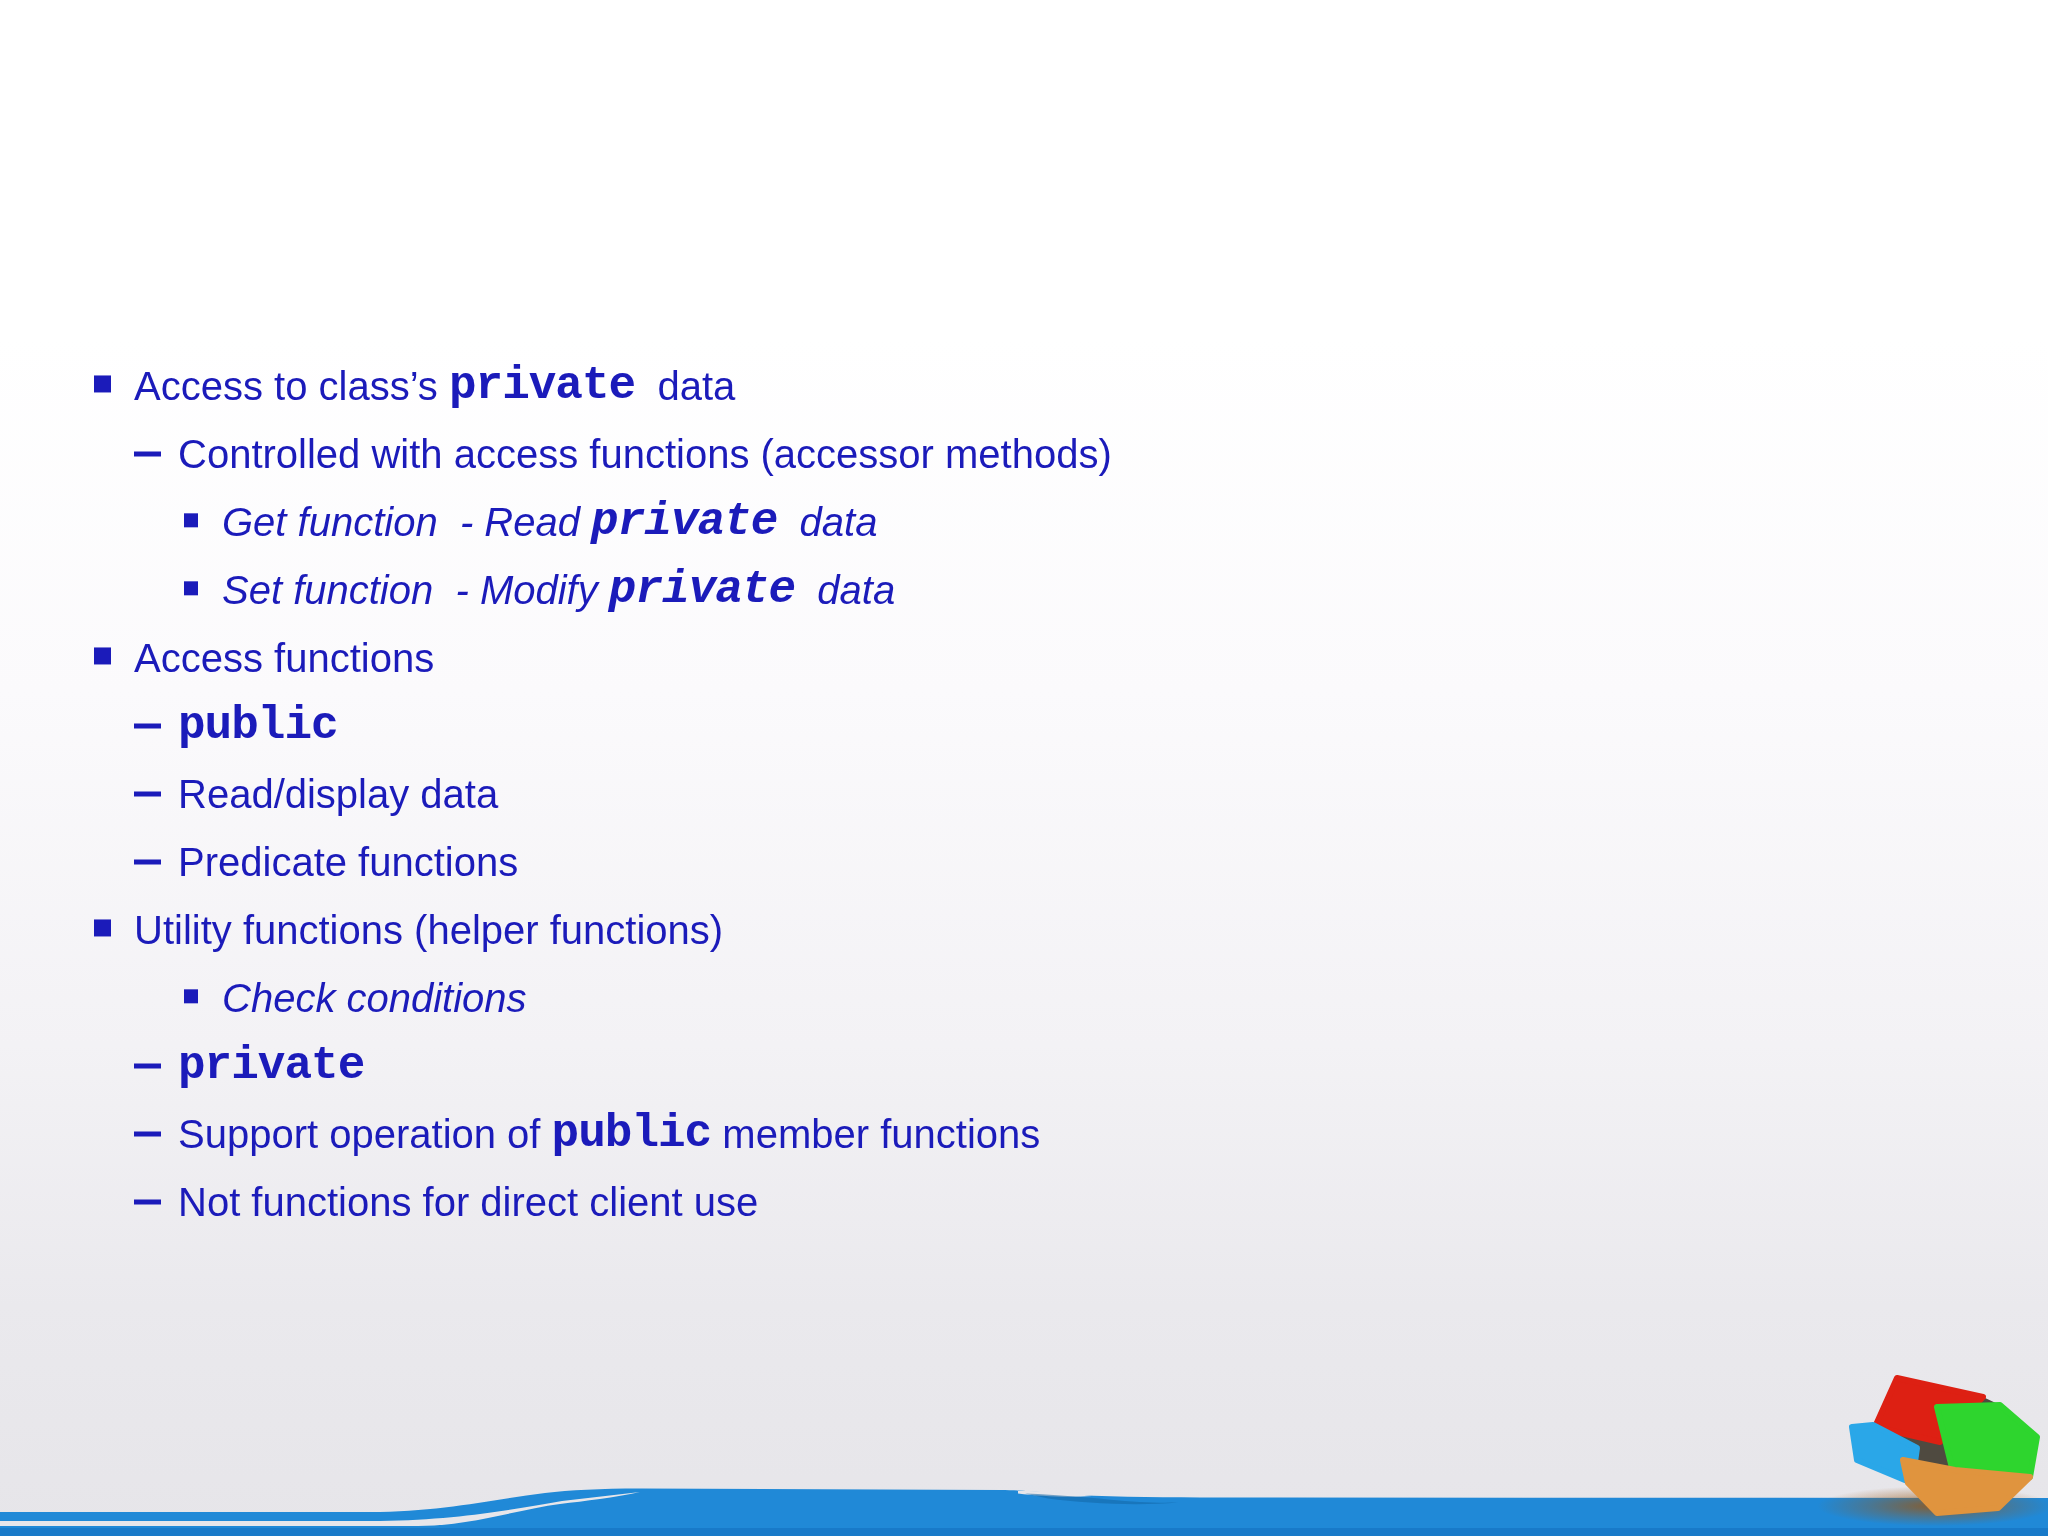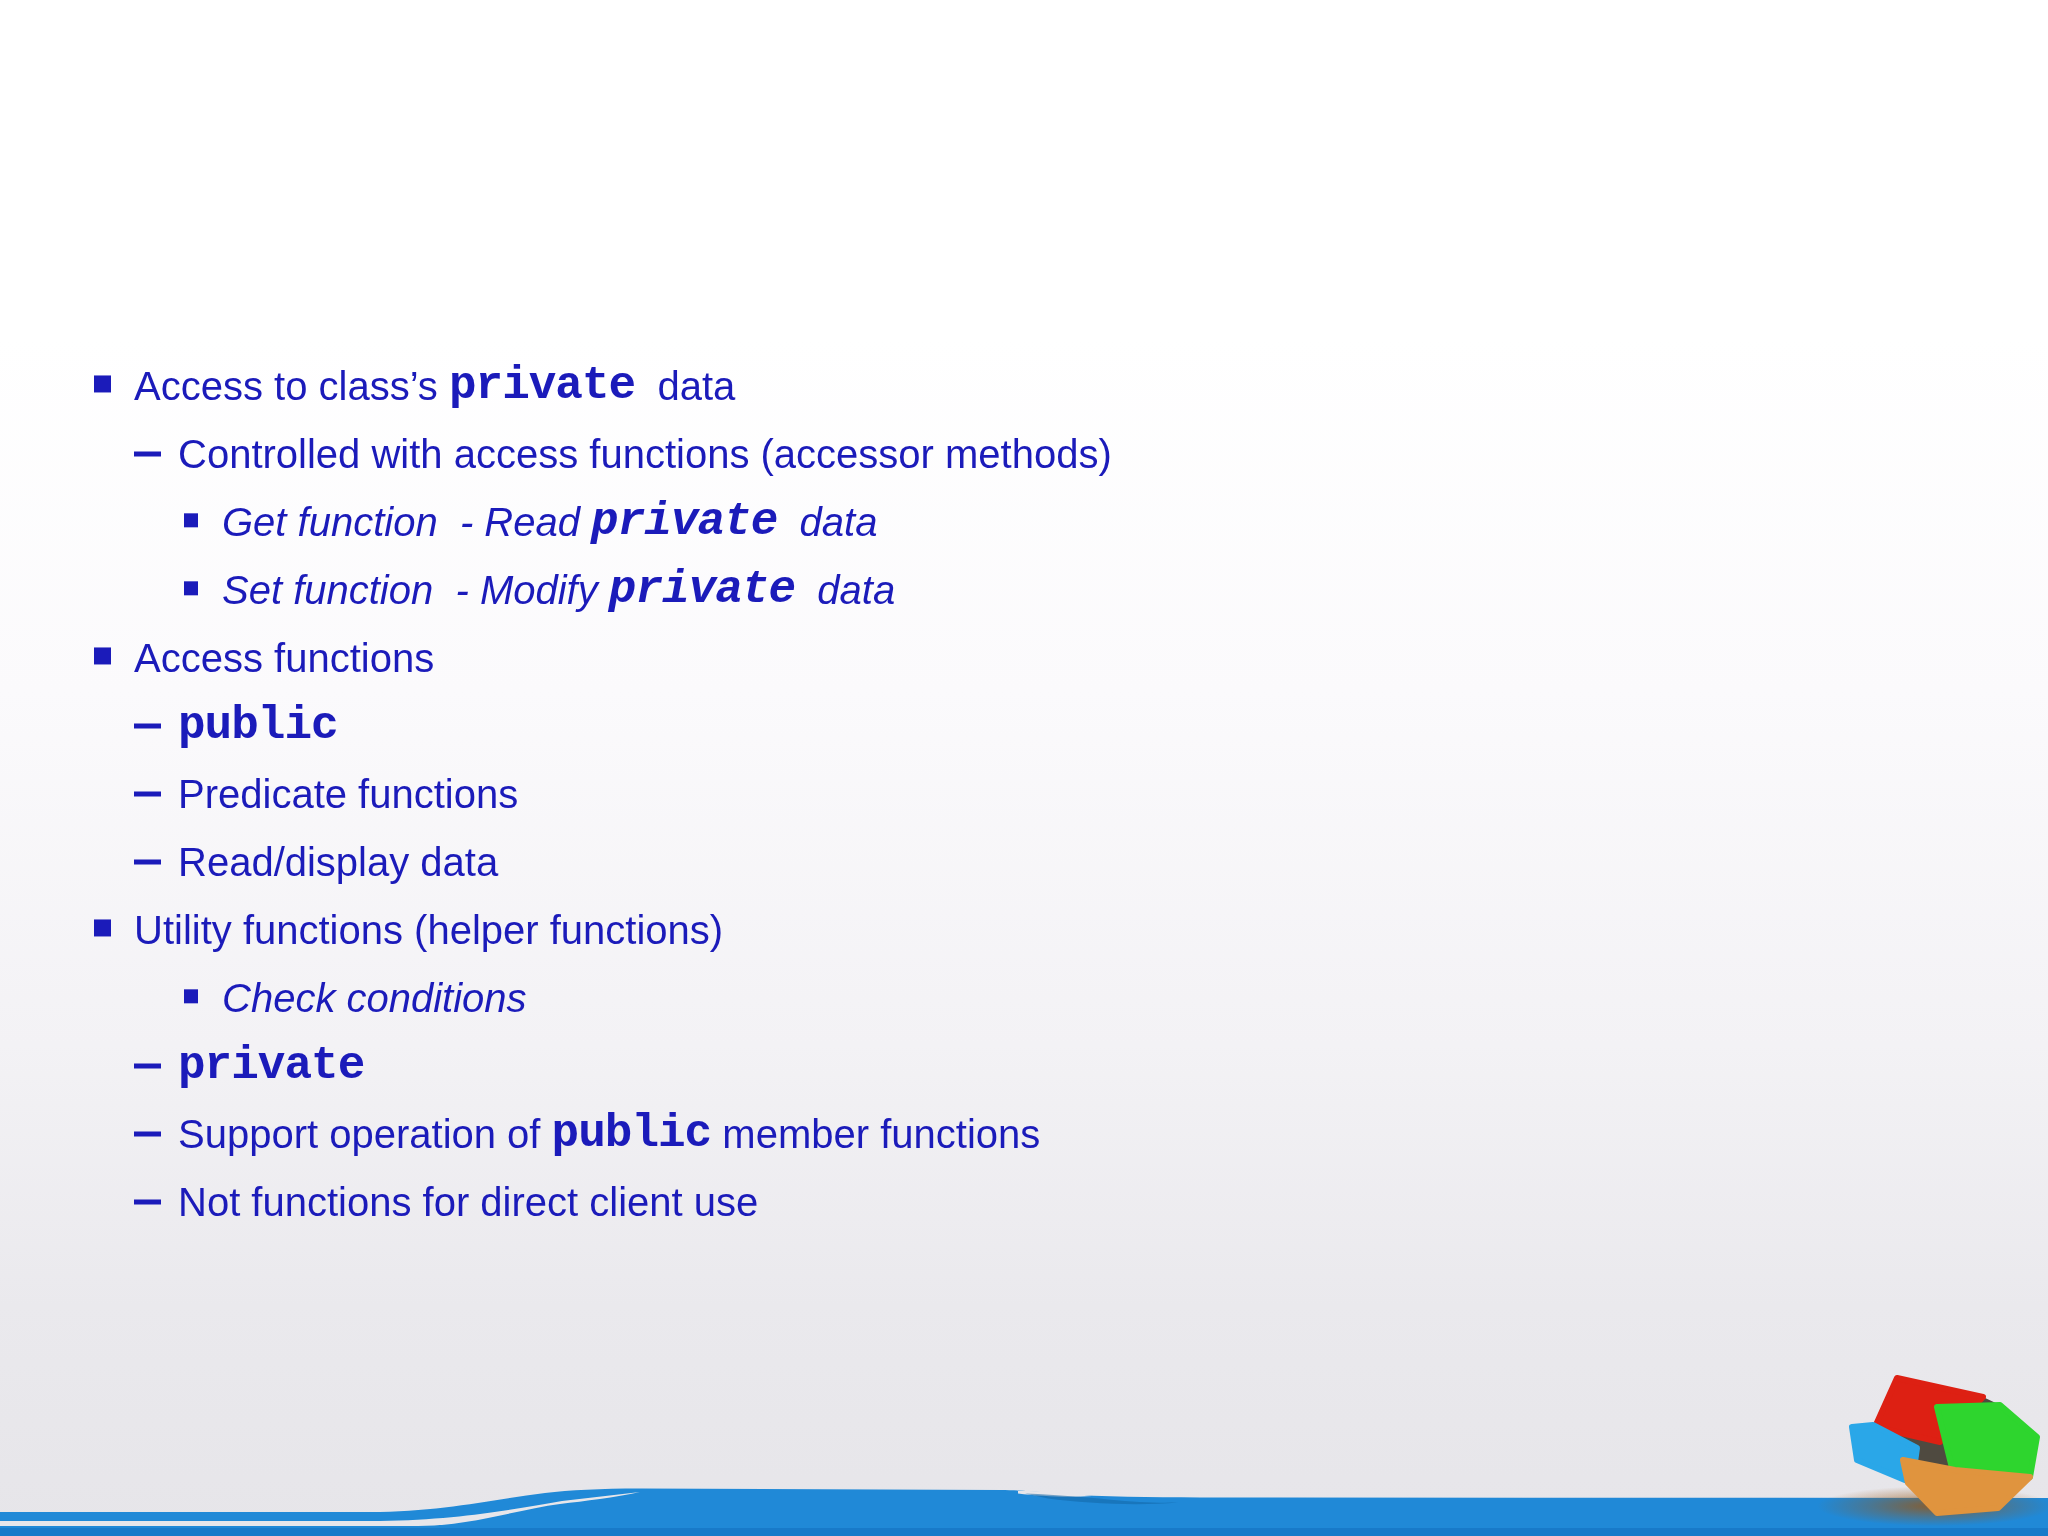--- a/index.html
+++ b/index.html
@@ -73,28 +73,28 @@
 
     <div class="row l2">
       <span class="mk"></span>
       <span class="seg"></span>
       <span class="seg code">public</span>
       <span class="seg"></span>
     </div>
 
     <div class="row l2">
       <span class="mk"></span>
-      <span class="seg">Predicate functions</span>
+      <span class="seg">Read/display data</span>
       <span class="seg code"></span>
       <span class="seg"></span>
     </div>
 
     <div class="row l2">
       <span class="mk"></span>
-      <span class="seg">Read/display data</span>
+      <span class="seg">Predicate functions</span>
       <span class="seg code"></span>
       <span class="seg"></span>
     </div>
 
     <div class="row l1">
       <span class="mk"></span>
       <span class="seg">Utility functions (helper functions)</span>
       <span class="seg code"></span>
       <span class="seg"></span>
     </div>

